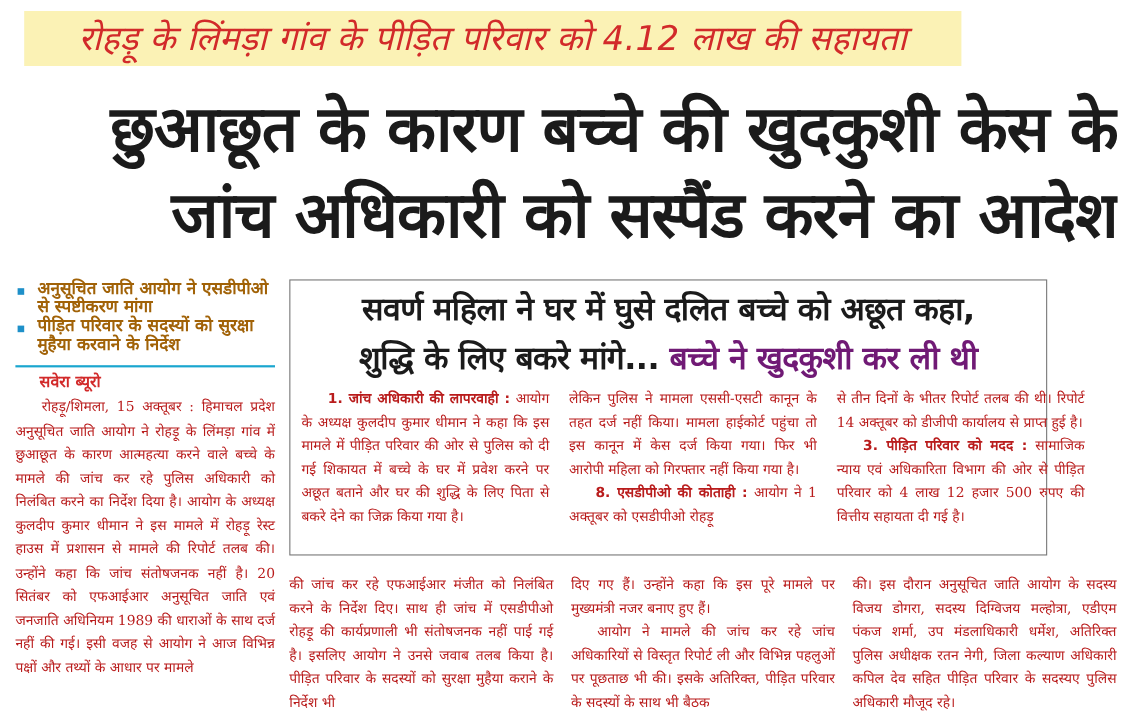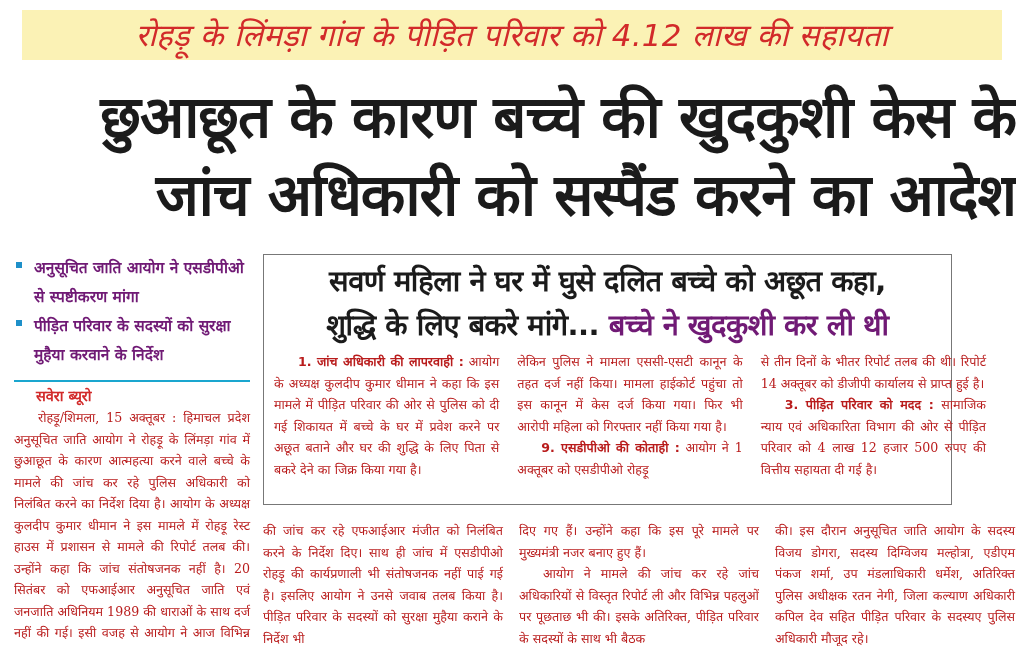--- a/index.html
+++ b/index.html
@@ -1,39 +1,39 @@
 <!DOCTYPE html>
 <html><head>
 <meta charset="utf-8">
 <style>
   * { box-sizing: border-box; margin: 0; padding: 0; }
   html, body { width: 1024px; height: 646px; overflow: hidden; background: #ffffff; }
   body { position: relative; font-family: "DejaVu Sans", sans-serif; color: #222; }
 
   .kicker {
-    position: absolute; left: 22px; top: 10px; width: 980px; height: 50px;
+    position: absolute; left: 22px; top: 10px; width: 852px; height: 50px;
     background: #fbf2b5; color: #d22a2a;
     font-size: 31px; line-height: 50px; text-align: center; font-style: italic;
     white-space: nowrap; overflow: hidden; letter-spacing: 0.2px;
   }
   .headline {
     position: absolute; left: 8px; top: 78px; width: 1008px;
     font-family: "DejaVu Sans", sans-serif; font-weight: bold;
     font-size: 58px; line-height: 78px; color: #1b1b1b; text-align: right;
     white-space: nowrap; letter-spacing: -1px;
   }
   .headline div { overflow: hidden; }
 
   .side {
     position: absolute; left: 14px; top: 254px; width: 236px;
   }
   .bullets { list-style: none; }
   .bullets li {
     position: relative; padding-left: 20px;
-    font-size: 15.5px; line-height: 29px; color: #701a75; font-weight: bold;
+    font-size: 15.5px; line-height: 17px; color: #a16207; font-weight: bold;
   }
   .bullets li .sq {
     position: absolute; left: 2px; top: 8px; width: 6px; height: 6px; background: #1e90c9;
   }
   .rule { height: 2px; background: #1aa6cf; margin: 10px 0 5px 0; }
   .byline { color: #d22a2a; font-size: 14.5px; line-height: 18px; padding-left: 22px; font-weight: bold; }
 
   .para {
     font-family: "DejaVu Serif", serif;
     font-size: 12.6px; line-height: 21.5px; color: #b91c1c; text-align: justify;
@@ -96,21 +96,21 @@
   <div class="box-cols">
     <div class="col">
       <p class="para indent">
         <b>1. जांच अधिकारी की लापरवाही :</b>
         <span>आयोग के अध्यक्ष कुलदीप कुमार धीमान ने कहा कि इस मामले में पीड़ित परिवार की ओर से पुलिस को दी गई शिकायत में बच्चे के घर में प्रवेश करने पर अछूत बताने और घर की शुद्धि के लिए पिता से बकरे देने का जिक्र किया गया है।</span>
       </p>
     </div>
     <div class="col">
       <p class="para">लेकिन पुलिस ने मामला एससी-एसटी कानून के तहत दर्ज नहीं किया। मामला हाईकोर्ट पहुंचा तो इस कानून में केस दर्ज किया गया। फिर भी आरोपी महिला को गिरफ्तार नहीं किया गया है।</p>
       <p class="para indent">
-        <b>9. एसडीपीओ की कोताही :</b>
+        <b>8. एसडीपीओ की कोताही :</b>
         <span>आयोग ने 1 अक्तूबर को एसडीपीओ रोहड़ू</span>
       </p>
     </div>
     <div class="col">
       <p class="para">से तीन दिनों के भीतर रिपोर्ट तलब की थी। रिपोर्ट 14 अक्तूबर को डीजीपी कार्यालय से प्राप्त हुई है।</p>
       <p class="para indent">
         <b>3. पीड़ित परिवार को मदद :</b>
         <span>सामाजिक न्याय एवं अधिकारिता विभाग की ओर से पीड़ित परिवार को 4 लाख 12 हजार 500 रुपए की वित्तीय सहायता दी गई है।</span>
       </p>
     </div>

